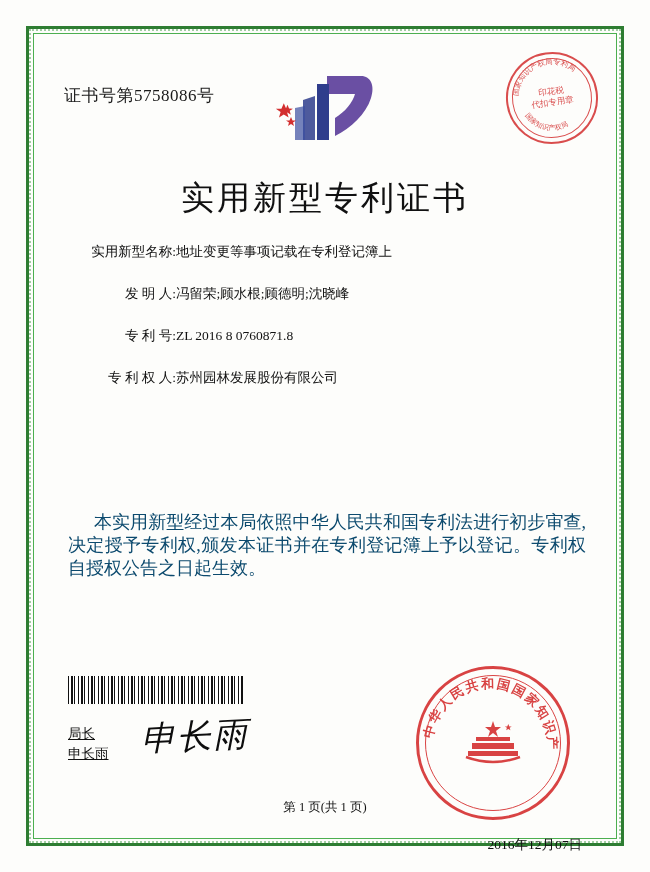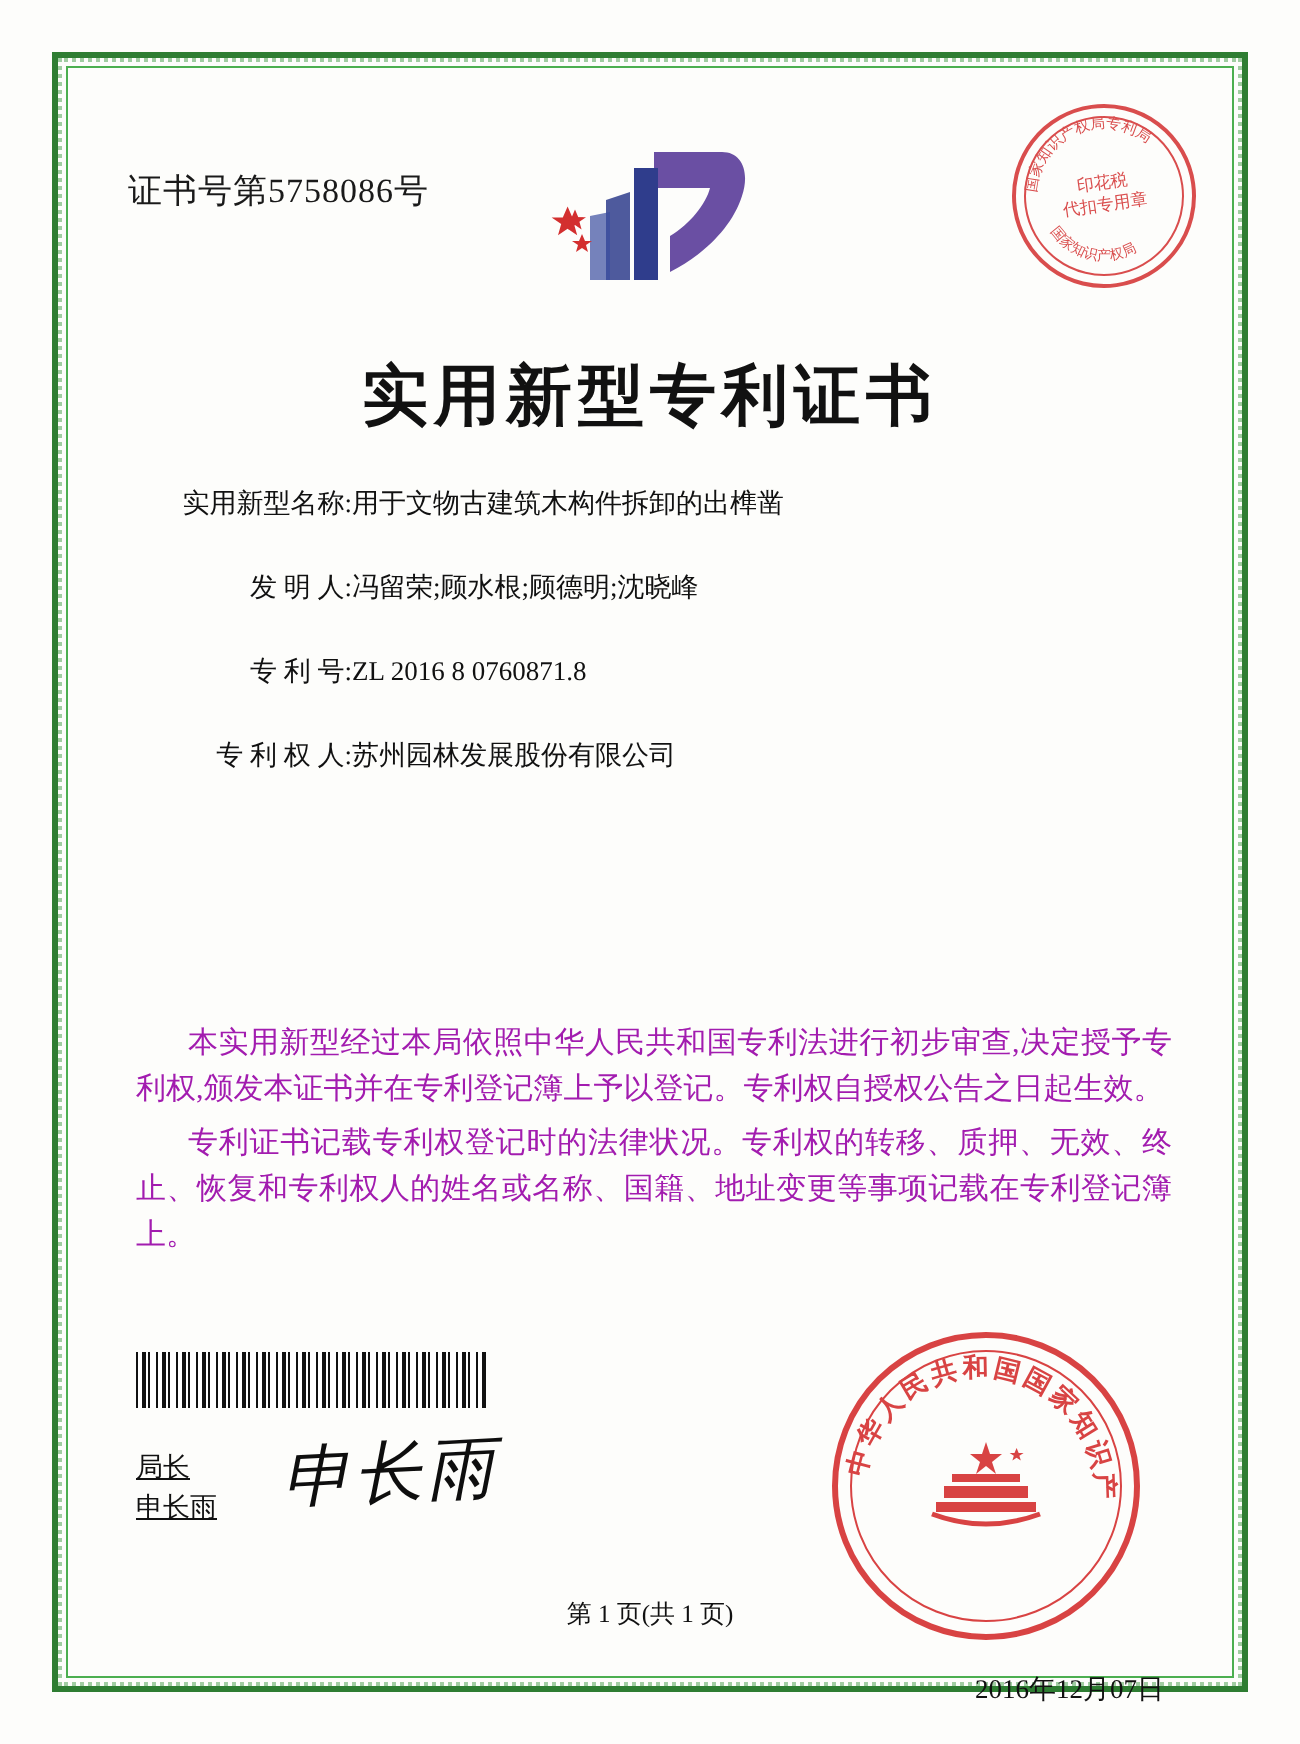--- a/index.html
+++ b/index.html
@@ -110,21 +110,21 @@
     height: 90px;
   }
 
   .doc-title {
     position: absolute;
     left: 0;
     right: 0;
     top: 130px;
     text-align: center;
     font-size: 33px;
-    font-weight: bold;
+    font-weight: normal;
     letter-spacing: 3px;
     color: #111;
     font-family: "DejaVu Serif", "Liberation Serif", serif;
   }
 
   .fields {
     position: absolute;
     left: 22px;
     right: 16px;
     top: 196px;
@@ -143,23 +143,23 @@
   }
   .field .val {
     display: inline;
   }
 
   .body-text {
     position: absolute;
     left: 22px;
     right: 18px;
     top: 465px;
-    font-size: 15px;
+    font-size: 18px;
     line-height: 23px;
-    color: #a21caf;
+    color: #0c4a6e;
     text-align: justify;
   }
   .body-text p {
     margin: 0 0 4px 0;
     text-indent: 26px;
   }
 
   
   .barcode {
     position: absolute;
@@ -284,36 +284,35 @@
       <path d="M30 42 L40 40 L40 74 L30 74 Z" fill="#3a4da0" opacity=".7"></path>
       <polygon points="20,36 23,43 30,43 24,47 26,54 20,50 14,54 16,47 10,43 17,43" fill="#d32f2f" transform="translate(-2,-6) scale(0.8) translate(6,18)"></polygon>
       <polygon points="20,36 23,43 30,43 24,47 26,54 20,50 14,54 16,47 10,43 17,43" fill="#d32f2f" transform="translate(6,8) scale(0.55) translate(10,20)"></polygon>
       <polygon points="20,36 23,43 30,43 24,47 26,54 20,50 14,54 16,47 10,43 17,43" fill="#d32f2f" transform="translate(12,24) scale(0.5) translate(8,18)"></polygon>
     </svg>
 
     <div class="doc-title">实用新型专利证书</div>
 
     <div class="fields">
       <div class="field">
-        <span class="lbl">实用新型名称:</span><span class="val">用于文物古建筑木构件拆卸的出榫凿</span>
+        <span class="lbl">实用新型名称:</span><span class="val">地址变更等事项记载在专利登记簿上</span>
       </div>
       <div class="field">
         <span class="lbl">发 明 人:</span><span class="val">冯留荣;顾水根;顾德明;沈晓峰</span>
       </div>
       <div class="field">
         <span class="lbl">专 利 号:</span><span class="val">ZL 2016 8 0760871.8</span>
       </div>
       <div class="field">
         <span class="lbl">专 利 权 人:</span><span class="val">苏州园林发展股份有限公司</span>
       </div>
     </div>
 
     <div class="body-text">
       <p>本实用新型经过本局依照中华人民共和国专利法进行初步审查,决定授予专利权,颁发本证书并在专利登记簿上予以登记。专利权自授权公告之日起生效。</p>
-      <p>专利证书记载专利权登记时的法律状况。专利权的转移、质押、无效、终止、恢复和专利权人的姓名或名称、国籍、地址变更等事项记载在专利登记簿上。</p>
     </div>
 
     <div class="barcode"></div>
 
     <div class="signature-block">
       <div>局长</div>
       <div>申长雨</div>
     </div>
     <div class="sign-script">申长雨</div>
 

